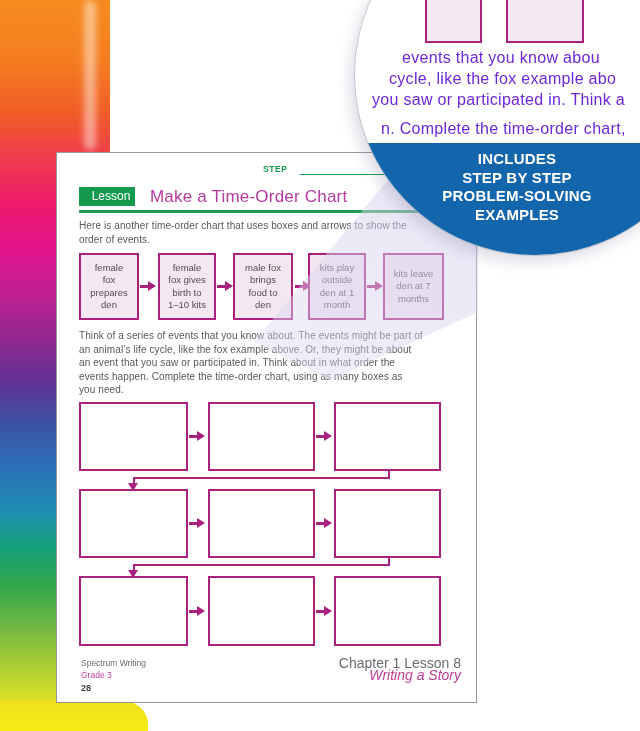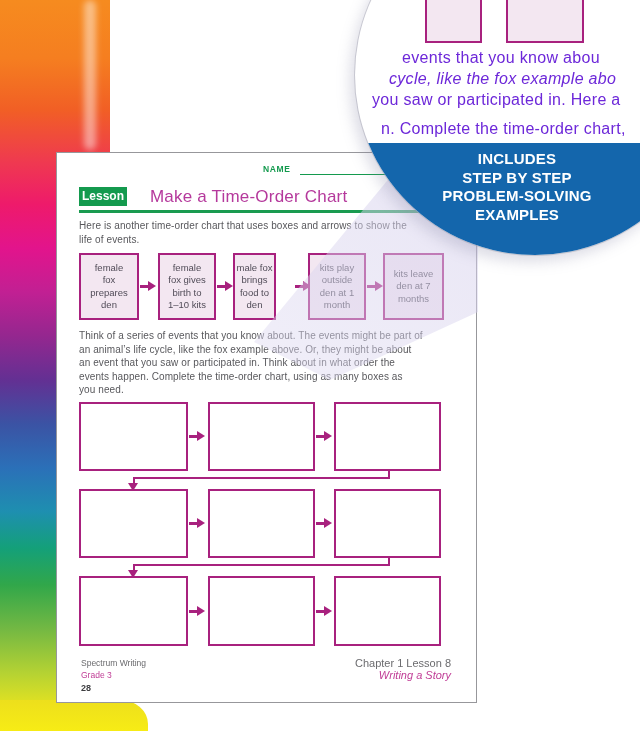--- a/index.html
+++ b/index.html
@@ -19,32 +19,32 @@
     background:linear-gradient(180deg,#eddf1c,#f7ec15);border-top-right-radius:28px 24px;}
 
   
   .page{position:absolute;left:56px;top:152px;width:421px;height:551px;z-index:2;
     background:#ffffff;border:1.5px solid #97979b;box-sizing:border-box;color:#58585c;}
   .name-label{position:absolute;left:206px;top:11px;font-size:8.5px;font-weight:bold;
     color:#149a4e;letter-spacing:.6px;}
   .name-line{position:absolute;left:243px;top:21px;width:171px;height:0;
     border-bottom:1.5px solid #149a4e;}
   .lesson-tag{position:absolute;left:22px;top:34px;width:48px;height:19px;background:#149a4e;
-    color:#fff;font-weight:bold;font-size:12px;text-align:center;line-height:19px;}
+    color:#fff;font-weight:normal;font-size:12px;text-align:center;line-height:19px;padding-left:8px;}
   .lesson-title{position:absolute;left:93px;top:34px;font-size:17px;color:#b5399c;
     letter-spacing:.2px;}
   .green-rule{position:absolute;left:22px;top:57px;width:392px;height:2.5px;background:#1a9b50;}
   .intro{position:absolute;left:22px;top:66px;font-size:10px;line-height:13.5px;letter-spacing:.1px;}
   .bodytext{position:absolute;left:22px;top:176px;font-size:10px;line-height:13.5px;letter-spacing:.1px;}
 
   
   .ebox{position:absolute;top:100px;height:67px;background:#f3e7f1;border:2px solid #a8217e;
     box-sizing:border-box;display:flex;align-items:center;justify-content:center;text-align:center;
     font-size:9.5px;line-height:12.5px;color:#514c58;white-space:pre-line;}
-  .eb1{left:22px;width:60px;} .eb2{left:101px;width:58px;} .eb3{left:176px;width:43px;}
+  .eb1{left:22px;width:60px;} .eb2{left:101px;width:58px;} .eb3{left:176px;width:60px;}
   .eb4{left:251px;width:58px;} .eb5{left:326px;width:61px;}
 
   
   .arr{position:absolute;width:16px;height:10px;}
   .arr::before{content:'';position:absolute;left:0;top:3.5px;width:9px;height:3px;background:#a8217e;}
   .arr::after{content:'';position:absolute;right:0;top:0;width:0;height:0;
     border-left:8px solid #a8217e;border-top:5px solid transparent;border-bottom:5px solid transparent;}
   .ea1{left:83px;top:128px;} .ea2{left:160px;top:128px;} .ea3{left:238px;top:128px;} .ea4{left:310px;top:128px;}
   .ca1{left:132px;top:278px;} .ca2{left:259px;top:278px;}
   .ca3{left:132px;top:365px;} .ca4{left:259px;top:365px;}
@@ -62,62 +62,62 @@
     border-left:5px solid transparent;border-right:5px solid transparent;}
   .v1{left:331px;top:318px;height:8px;} .h1{left:76px;top:324px;width:257px;}
   .d1{left:76px;top:326px;height:5px;} .hd1{left:71px;top:330px;}
   .v2{left:331px;top:405px;height:8px;} .h2{left:76px;top:411px;width:257px;}
   .d2{left:76px;top:413px;height:5px;} .hd2{left:71px;top:417px;}
 
   
   .foot-left{position:absolute;left:24px;top:504px;font-size:8.5px;line-height:12px;color:#6b6b6e;}
   .foot-left .grade{color:#c03d96;}
   .foot-left .pagenum{font-weight:bold;color:#3d3d40;font-size:9px;margin-top:1px;}
-  .foot-right{position:absolute;left:244px;top:504px;width:150px;text-align:right;
-    font-size:11px;line-height:12px;color:#6b6b6e;}
+  .foot-right{position:absolute;left:254px;top:504px;width:150px;text-align:right;
+    font-size:14px;line-height:12px;color:#6b6b6e;}
   .foot-right .story{color:#c03d96;font-style:italic;}
 
   
   .glare{position:absolute;inset:0;z-index:5;pointer-events:none;
     clip-path:polygon(396px 170px,478px 246px,478px 312px,330px 380px,254px 342px);
     background:linear-gradient(212deg, rgba(210,204,234,.62), rgba(242,240,252,.28));}
 
   
   .magnifier{position:absolute;left:355px;top:-105px;width:360px;height:360px;z-index:6;
     background:#fff;border-radius:50%;overflow:hidden;
     box-shadow:0 0 0 1px rgba(150,150,165,.4), -5px 7px 14px rgba(130,130,160,.28);}
   .magbox{position:absolute;background:#f3e7f1;border:2.5px solid #a8217e;box-sizing:border-box;}
   .magbox-l{left:70px;top:-24px;width:57px;height:172px;}
   .magbox-r{left:151px;top:-24px;width:78px;height:172px;}
   .magline{position:absolute;white-space:nowrap;font-size:16px;color:#6d28d9;letter-spacing:.3px;}
-  .ml1{left:47px;top:154px;} .ml2{left:34px;top:175px;font-style:italic;} .ml3{left:17px;top:196px;} .ml4{left:26px;top:217px;margin-top:8px;}
+  .ml1{left:47px;top:154px;} .ml2{left:34px;top:175px;} .ml3{left:17px;top:196px;} .ml4{left:26px;top:217px;margin-top:8px;}
   .badge{position:absolute;left:0;top:248px;width:100%;height:112px;background:#1466ac;
     color:#fff;text-align:center;font-weight:bold;font-size:15px;line-height:18.5px;
     padding:7px 36px 0 0;box-sizing:border-box;letter-spacing:.2px;}
 </style>
 </head>
 <body>
 
 <div class="stage">
 
   <div class="rainbow"></div>
   <div class="rainbow-gloss"></div>
   <div class="yellow-blob"></div>
 
   <div class="page">
-    <span class="name-label">NAME</span>
+    <span class="name-label">STEP</span>
     <span class="name-line"></span>
 
     <div class="lesson-tag">Lesson 8</div>
     <div class="lesson-title">Make a Time-Order Chart</div>
     <div class="green-rule"></div>
 
     <div class="intro">
       <div>Here is another time-order chart that uses boxes and arrows to show the</div>
-      <div>life of events.</div>
+      <div>order of events.</div>
     </div>
 
     <div class="ebox eb1">female
 fox
 prepares
 den</div>
     <div class="arr ea1"></div>
     <div class="ebox eb2">female
 fox gives
 birth to
@@ -182,21 +182,21 @@
     </div>
   </div>
 
   <div class="glare"></div>
 
   <div class="magnifier">
     <div class="magbox magbox-l"></div>
     <div class="magbox magbox-r"></div>
     <div class="magline ml1">events that you know abou</div>
     <div class="magline ml2">cycle, like the fox example abo</div>
-    <div class="magline ml3">you saw or participated in. Here a</div>
+    <div class="magline ml3">you saw or participated in. Think a</div>
     <div class="magline ml4">n. Complete the time-order chart,</div>
     <div class="badge">
       <div>INCLUDES</div>
       <div>STEP BY STEP</div>
       <div>PROBLEM-SOLVING</div>
       <div>EXAMPLES</div>
     </div>
   </div>
 
 </div>

